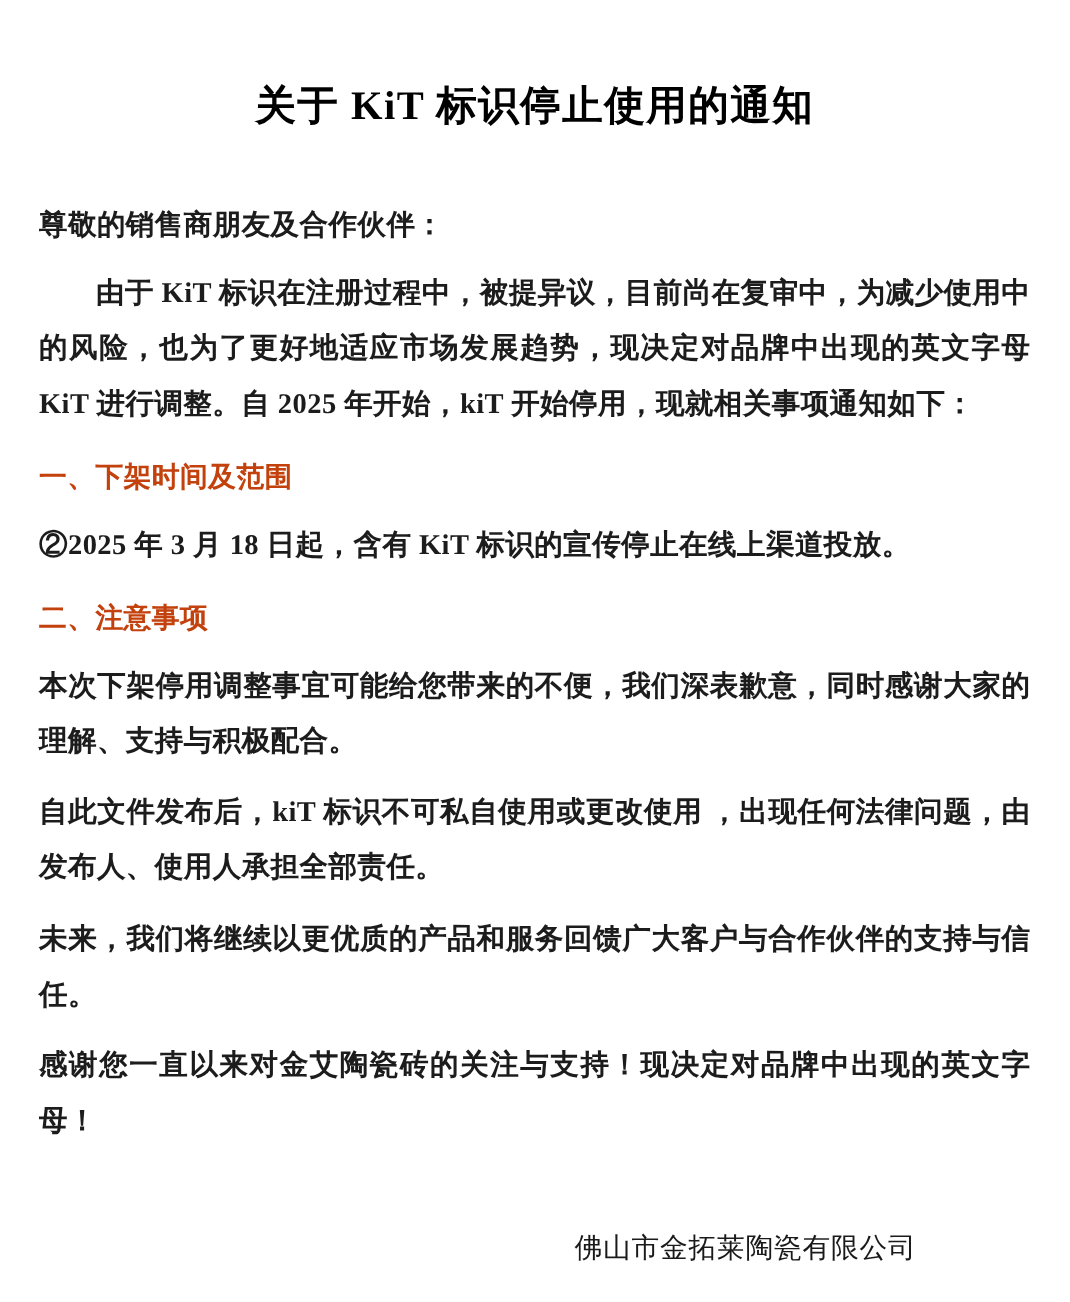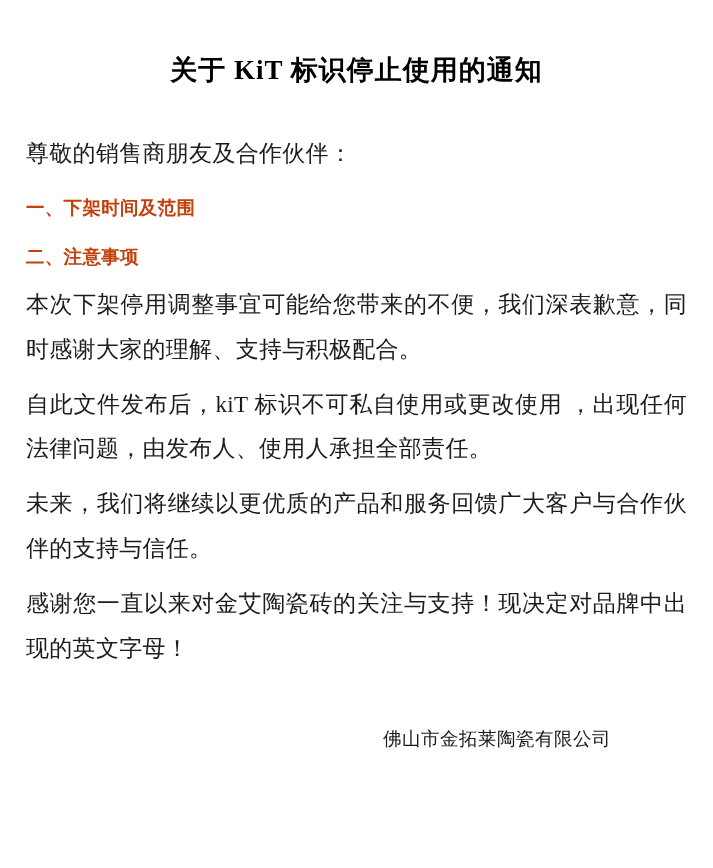--- a/index.html
+++ b/index.html
@@ -28,26 +28,27 @@
     letter-spacing: 1px;
     margin: 18px 0 0 0;
     line-height: 1.4;
     color: #000;
     font-family: "Liberation Serif", "DejaVu Serif", serif;
   }
   .body-block {
     margin-top: 42px;
   }
   p.para {
-    font-size: 23px;
+    font-size: 19px;
     line-height: 1.95;
     margin: 0 0 10px 0;
     color: #1c1c1c;
     text-align: justify;
     letter-spacing: 0.3px;
+    font-weight: bold;
   }
   p.salutation {
     margin-bottom: 8px;
   }
   p.indent {
     text-indent: 2em;
   }
   h2.section-heading {
     font-size: 18.5px;
     font-weight: bold;
@@ -75,24 +76,26 @@
 <body>
 
 <div class="page">
 
   <h1 class="doc-title">关于 KiT 标识停止使用的通知</h1>
 
   <div class="body-block">
 
     <p class="para salutation">尊敬的销售商朋友及合作伙伴：</p>
 
+    <p class="para indent">由于 KiT 标识在注册过程中，被提异议，目前尚在复审中，为减少使用中的风险，也为了更好地适应市场发展趋势，现决定对品牌中出现的英文字母 KiT 进行调整。自 2025 年开始，kiT 开始停用，现就相关事项通知如下：</p>
 
     <h2 class="section-heading">一、下架时间及范围</h2>
 
 
+    <p class="para list-item">②2025 年 3 月 18 日起，含有 KiT 标识的宣传停止在线上渠道投放。</p>
 
     <h2 class="section-heading">二、注意事项</h2>
 
     <p class="para">本次下架停用调整事宜可能给您带来的不便，我们深表歉意，同时感谢大家的理解、支持与积极配合。</p>
 
     <p class="para">自此文件发布后，kiT 标识不可私自使用或更改使用 ，出现任何法律问题，由发布人、使用人承担全部责任。</p>
 
     <p class="para">未来，我们将继续以更优质的产品和服务回馈广大客户与合作伙伴的支持与信任。</p>
 
     <p class="para">感谢您一直以来对金艾陶瓷砖的关注与支持！现决定对品牌中出现的英文字母！</p>

